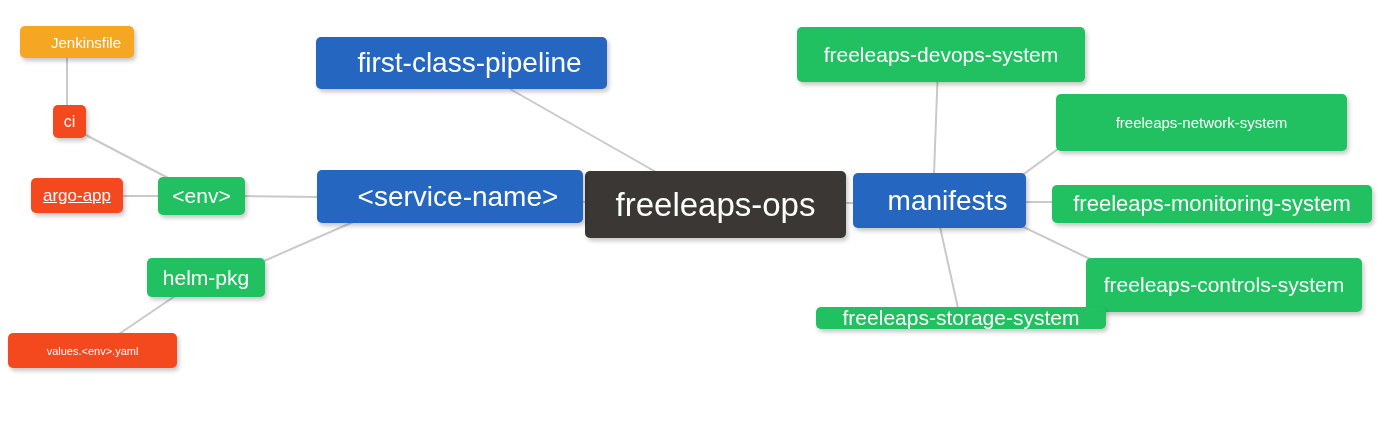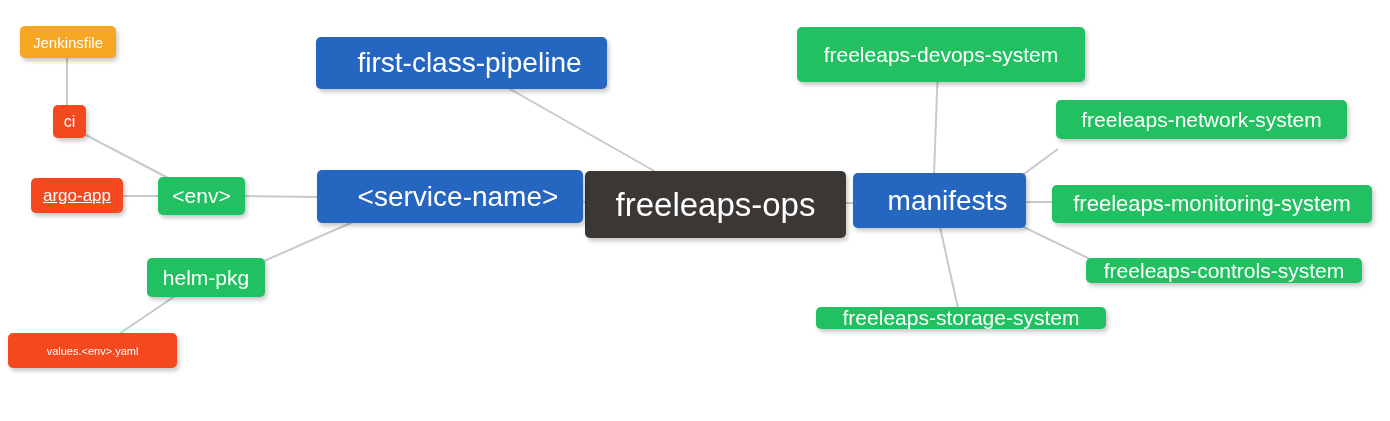--- a/index.html
+++ b/index.html
@@ -28,21 +28,21 @@
     justify-content: center;
     color: #ffffff;
     border-radius: 5px;
     box-shadow: 2px 3px 4px rgba(0,0,0,0.22);
     white-space: nowrap;
     cursor: pointer;
     user-select: none;
   }
   .c-blue   { background: #2566c1; padding-left: 16px; }
   .c-green  { background: #21c161; }
-  .c-orange { background: #f5a623; }
+  .c-orange { background: #f5a623; padding-left: 18px; }
   .c-red    { background: #f4481e; }
   .c-dark   { background: #3b3734; }
 </style>
 </head>
 <body>
 
 <div class="canvas">
 
   <svg class="edges" viewBox="0 0 1390 421">
     <line x1="67" y1="57" x2="67" y2="106"></line>
@@ -76,21 +76,21 @@
   <div class="node c-blue" style="left:316px; top:37px; width:275px; height:52px; font-size:28px;">first-class-pipeline</div>
 
   <div class="node c-dark" style="left:585px; top:171px; width:261px; height:67px; font-size:33px;">freeleaps-ops</div>
 
   <div class="node c-blue" style="left:317px; top:170px; width:250px; height:53px; font-size:28px;">&lt;service-name&gt;</div>
 
   <div class="node c-blue" style="left:853px; top:173px; width:157px; height:55px; font-size:28px;">manifests</div>
 
   <div class="node c-green" style="left:797px; top:27px; width:288px; height:55px; font-size:21px;">freeleaps-devops-system</div>
 
-  <div class="node c-green" style="left:1056px; top:100px; width:291px; height:39px; font-size:21px;">freeleaps-network-system</div>
+  <div class="node c-green" style="left:1056px; top:94px; width:291px; height:57px; font-size:15px;">freeleaps-network-system</div>
 
   <div class="node c-green" style="left:1052px; top:185px; width:320px; height:38px; font-size:22px;">freeleaps-monitoring-system</div>
 
-  <div class="node c-green" style="left:1086px; top:258px; width:276px; height:25px; font-size:21px;">freeleaps-controls-system</div>
+  <div class="node c-green" style="left:1086px; top:258px; width:276px; height:54px; font-size:21px;">freeleaps-controls-system</div>
 
   <div class="node c-green" style="left:816px; top:307px; width:290px; height:22px; font-size:21px;">freeleaps-storage-system</div>
 
 </div>
 
 </body></html>

